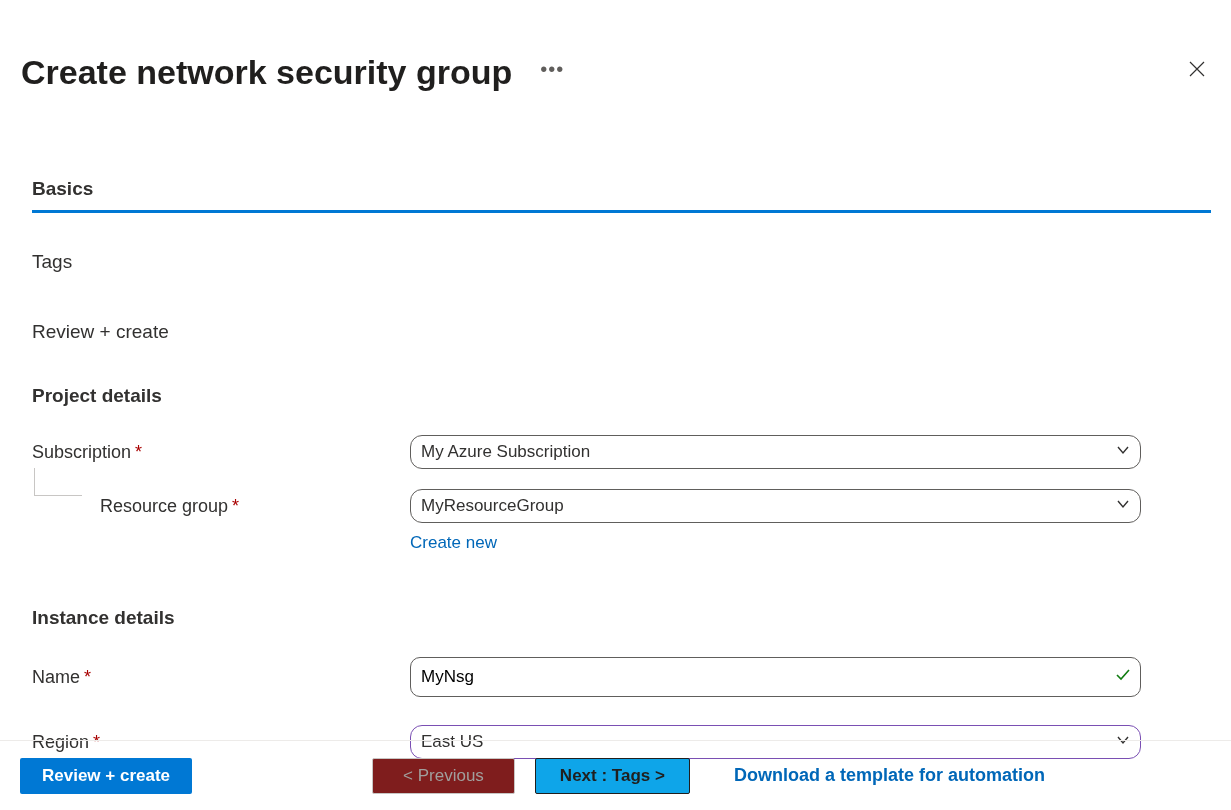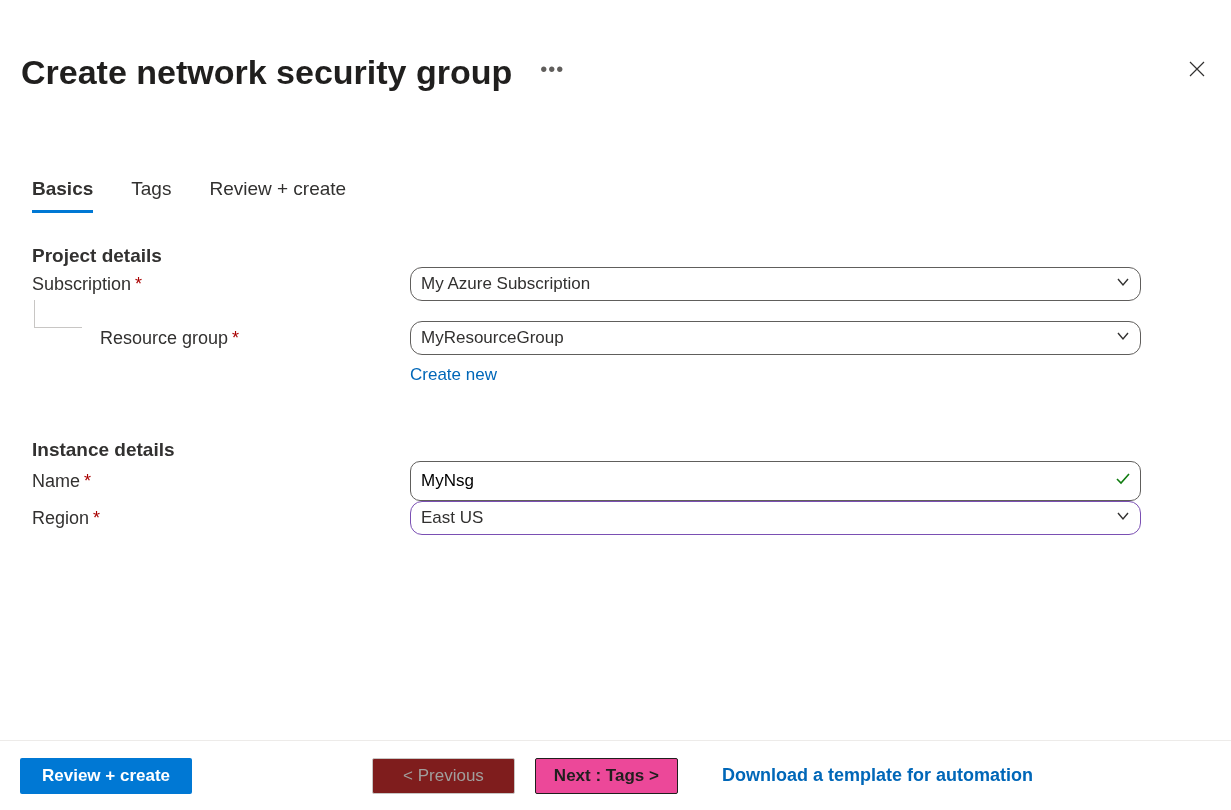--- a/index.html
+++ b/index.html
@@ -46,20 +46,21 @@
     cursor: pointer;
     padding: 6px;
   }
   .close-icon svg { width: 16px; height: 16px; }
   .tabs {
     display: flex;
     gap: 38px;
     margin-top: 86px;
     padding-left: 12px;
     border-bottom: none;
+    flex-direction: column;
   }
   .tab {
     font-size: 19px;
     color: #323130;
     padding-bottom: 10px;
     cursor: pointer;
   }
   .tab.active {
     font-weight: 600;
     border-bottom: 3px solid #0078d4;
@@ -69,20 +70,21 @@
     font-weight: 600;
     margin-top: 32px;
     padding-left: 12px;
   }
   .section-heading.instance {
     margin-top: 54px;
   }
   .form-row {
     display: flex;
     align-items: center;
+    margin-top: 28px;
     padding-left: 12px;
   }
   .form-row.rg-row { margin-top: 20px; }
   .label-col {
     width: 378px;
     display: flex;
     align-items: flex-start;
   }
   .field-label {
     font-size: 18px;
@@ -183,24 +185,24 @@
   }
   .btn-prev {
     background: #7f1d1d;
     color: #a19f9d;
     border: 1px solid #c8c6c4;
     padding: 0 30px;
     margin-left: 160px;
     cursor: default;
   }
   .btn-next {
-    background: #ec4899;
+    background: #0ea5e9;
     color: #201f1e;
     border: 1px solid #201f1e;
-    padding: 0 18px;
+    padding: 0 24px;
     font-weight: 600;
   }
   .footer-link {
     color: #0067b8;
     font-size: 18px;
     cursor: pointer;
     margin-left: 24px;
     font-weight: bold;
   }
 </style>

